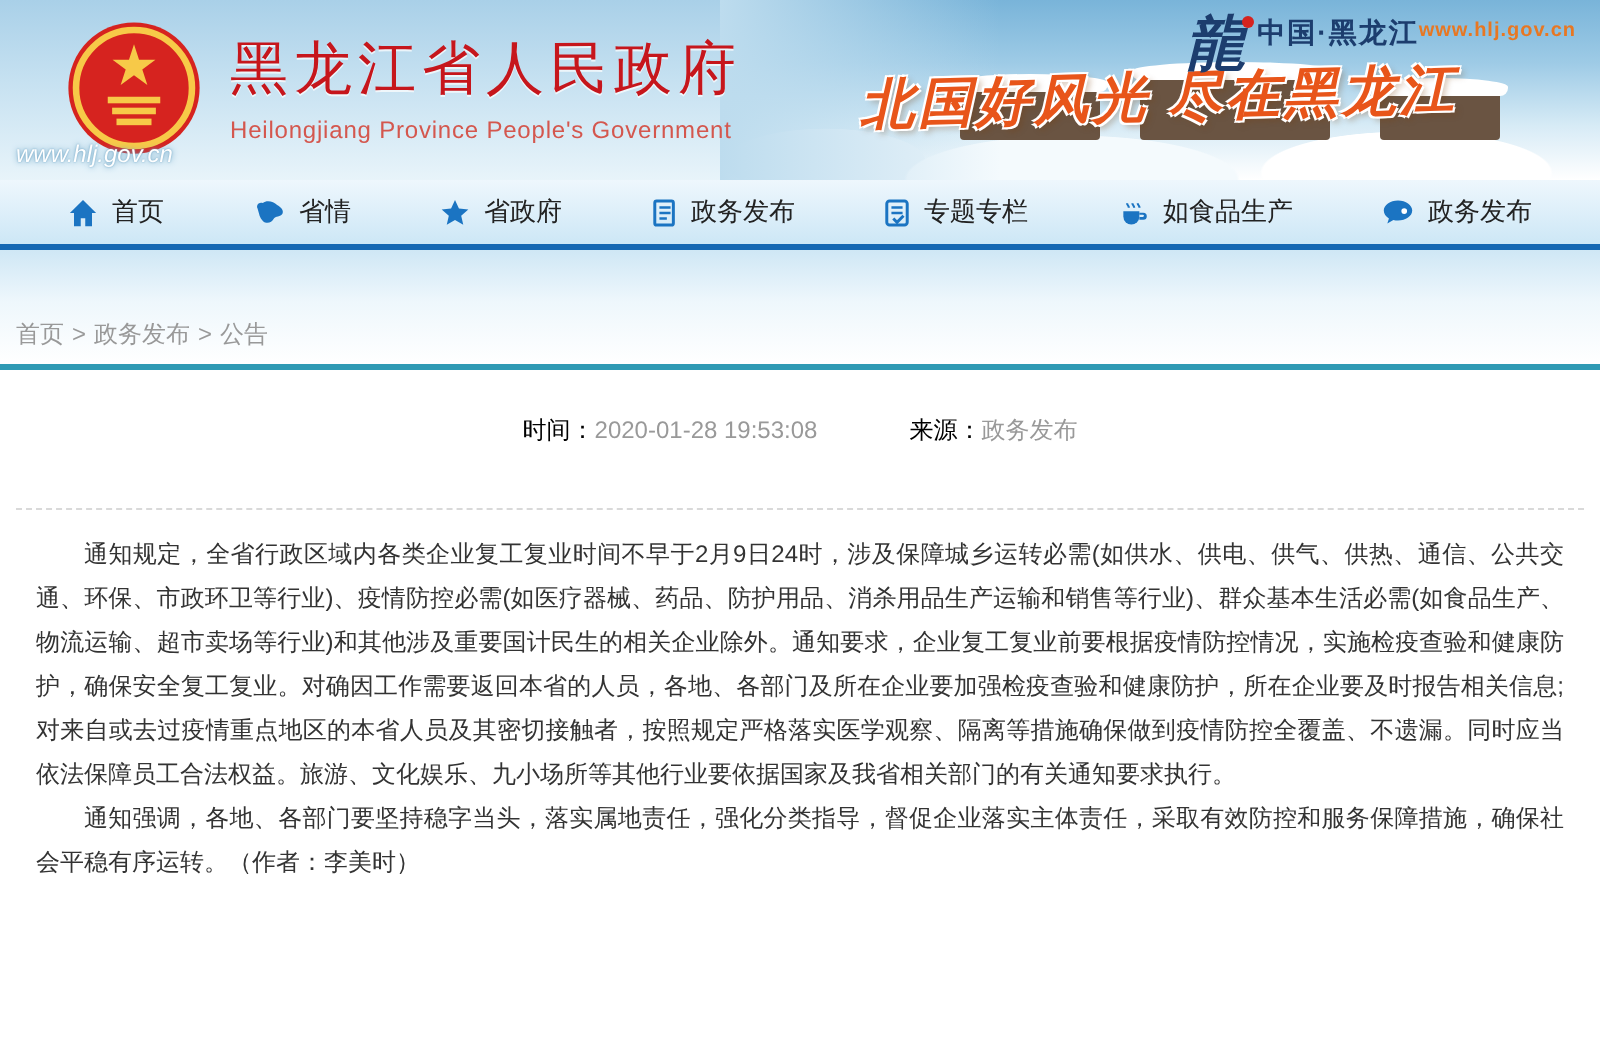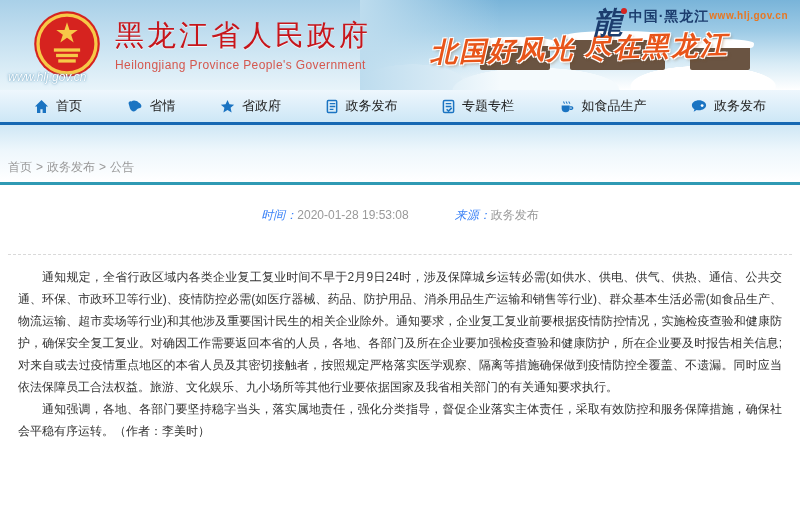--- a/index.html
+++ b/index.html
@@ -52,21 +52,21 @@
   .crumb-strip{position:relative;height:57px;border-bottom:3px solid #2f9ab4;
        background:linear-gradient(180deg,#cfe7f5 0%,#eef7fc 45%,#ffffff 100%);}
   .breadcrumb{position:absolute;left:8px;bottom:6px;font-size:12px;color:#999;}
   .breadcrumb .sep{margin:0 4px;color:#999;}
   .breadcrumb .crumb-link{cursor:pointer;}
 
   
   .content{position:relative;}
   .article-title{margin-top:32px;text-align:center;font-size:17px;font-weight:bold;color:#333;letter-spacing:1px;}
   .meta{margin-top:22px;display:flex;justify-content:center;gap:46px;font-size:12px;color:#999;}
-  .meta b{font-weight:normal;color:#3b82f6;font-style:italic;}
+  .meta b{font-weight:normal;color:#000000;}
   .dashed{border:none;border-top:1px dashed #d9d9d9;margin:30px 8px 0 8px;}
   .body-text{margin:11px 18px 0 18px;font-size:12px;line-height:22px;color:#333;text-align:justify;}
   .body-text p{margin:0;text-indent:2em;}
 </style>
 </head>
 <body>
 
 <div class="page">
 
   <div class="header">

